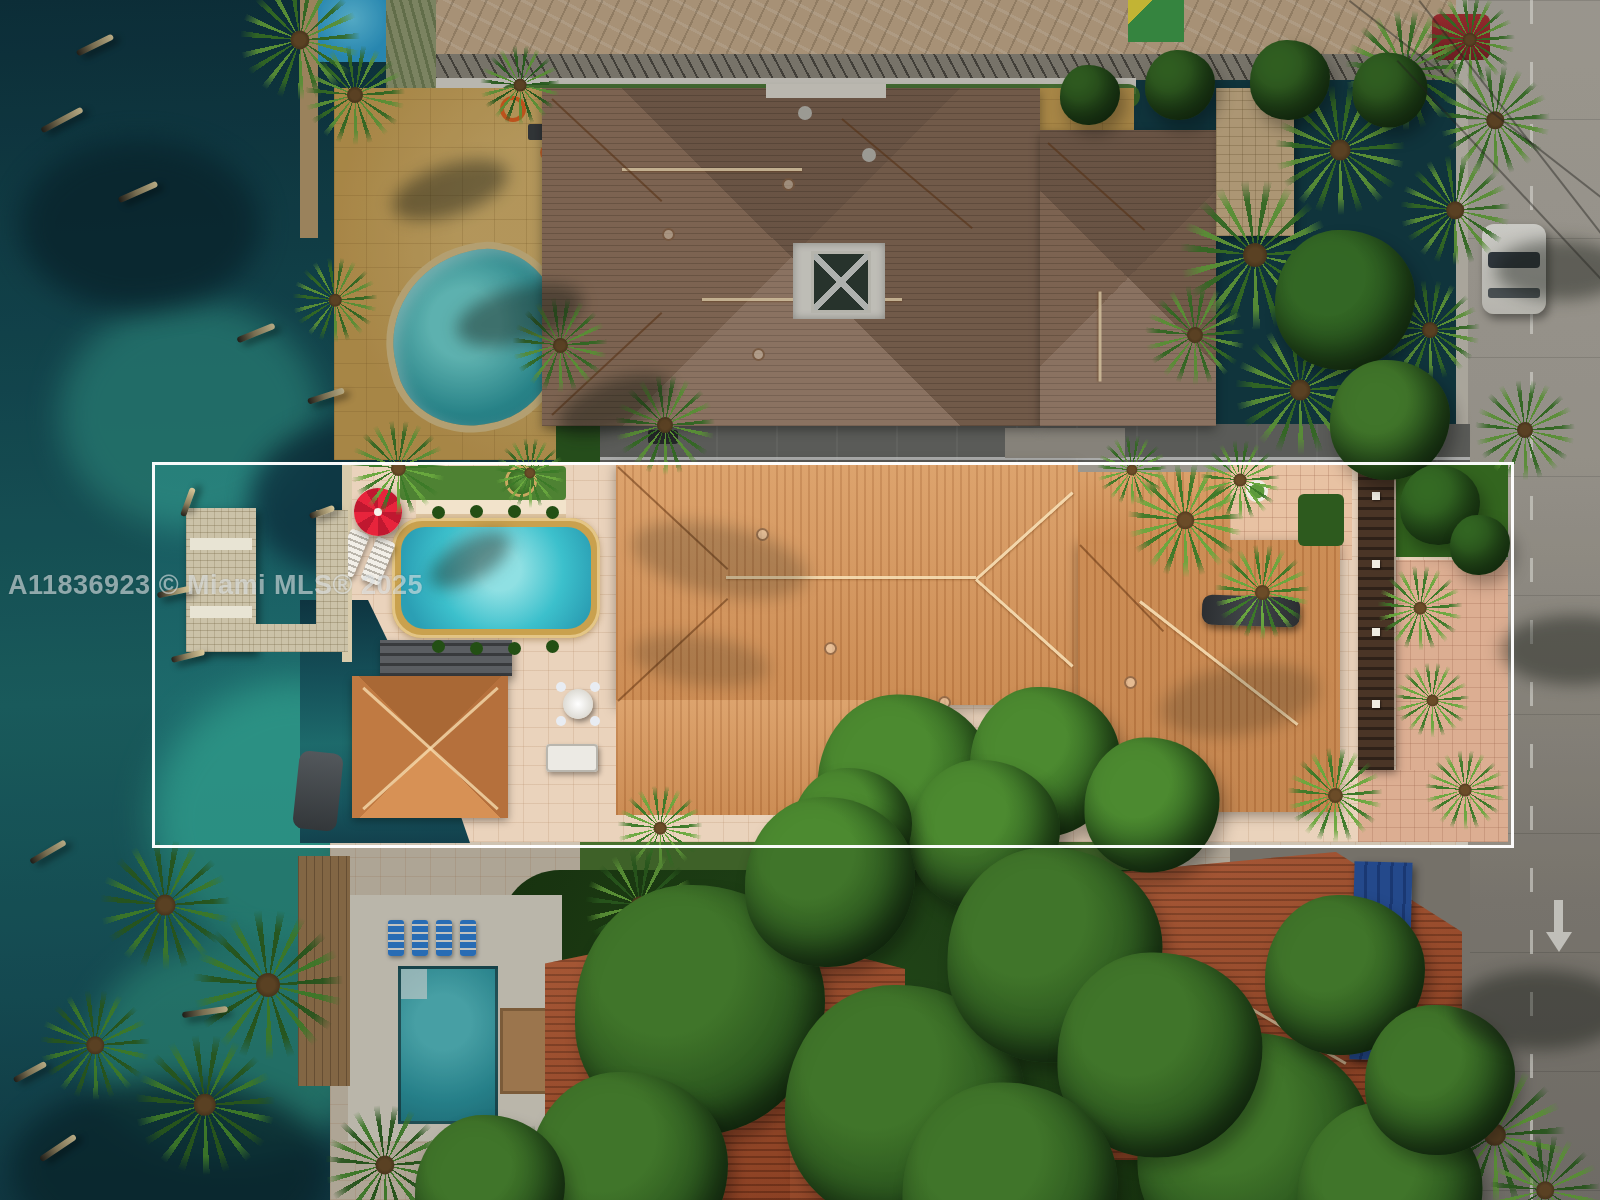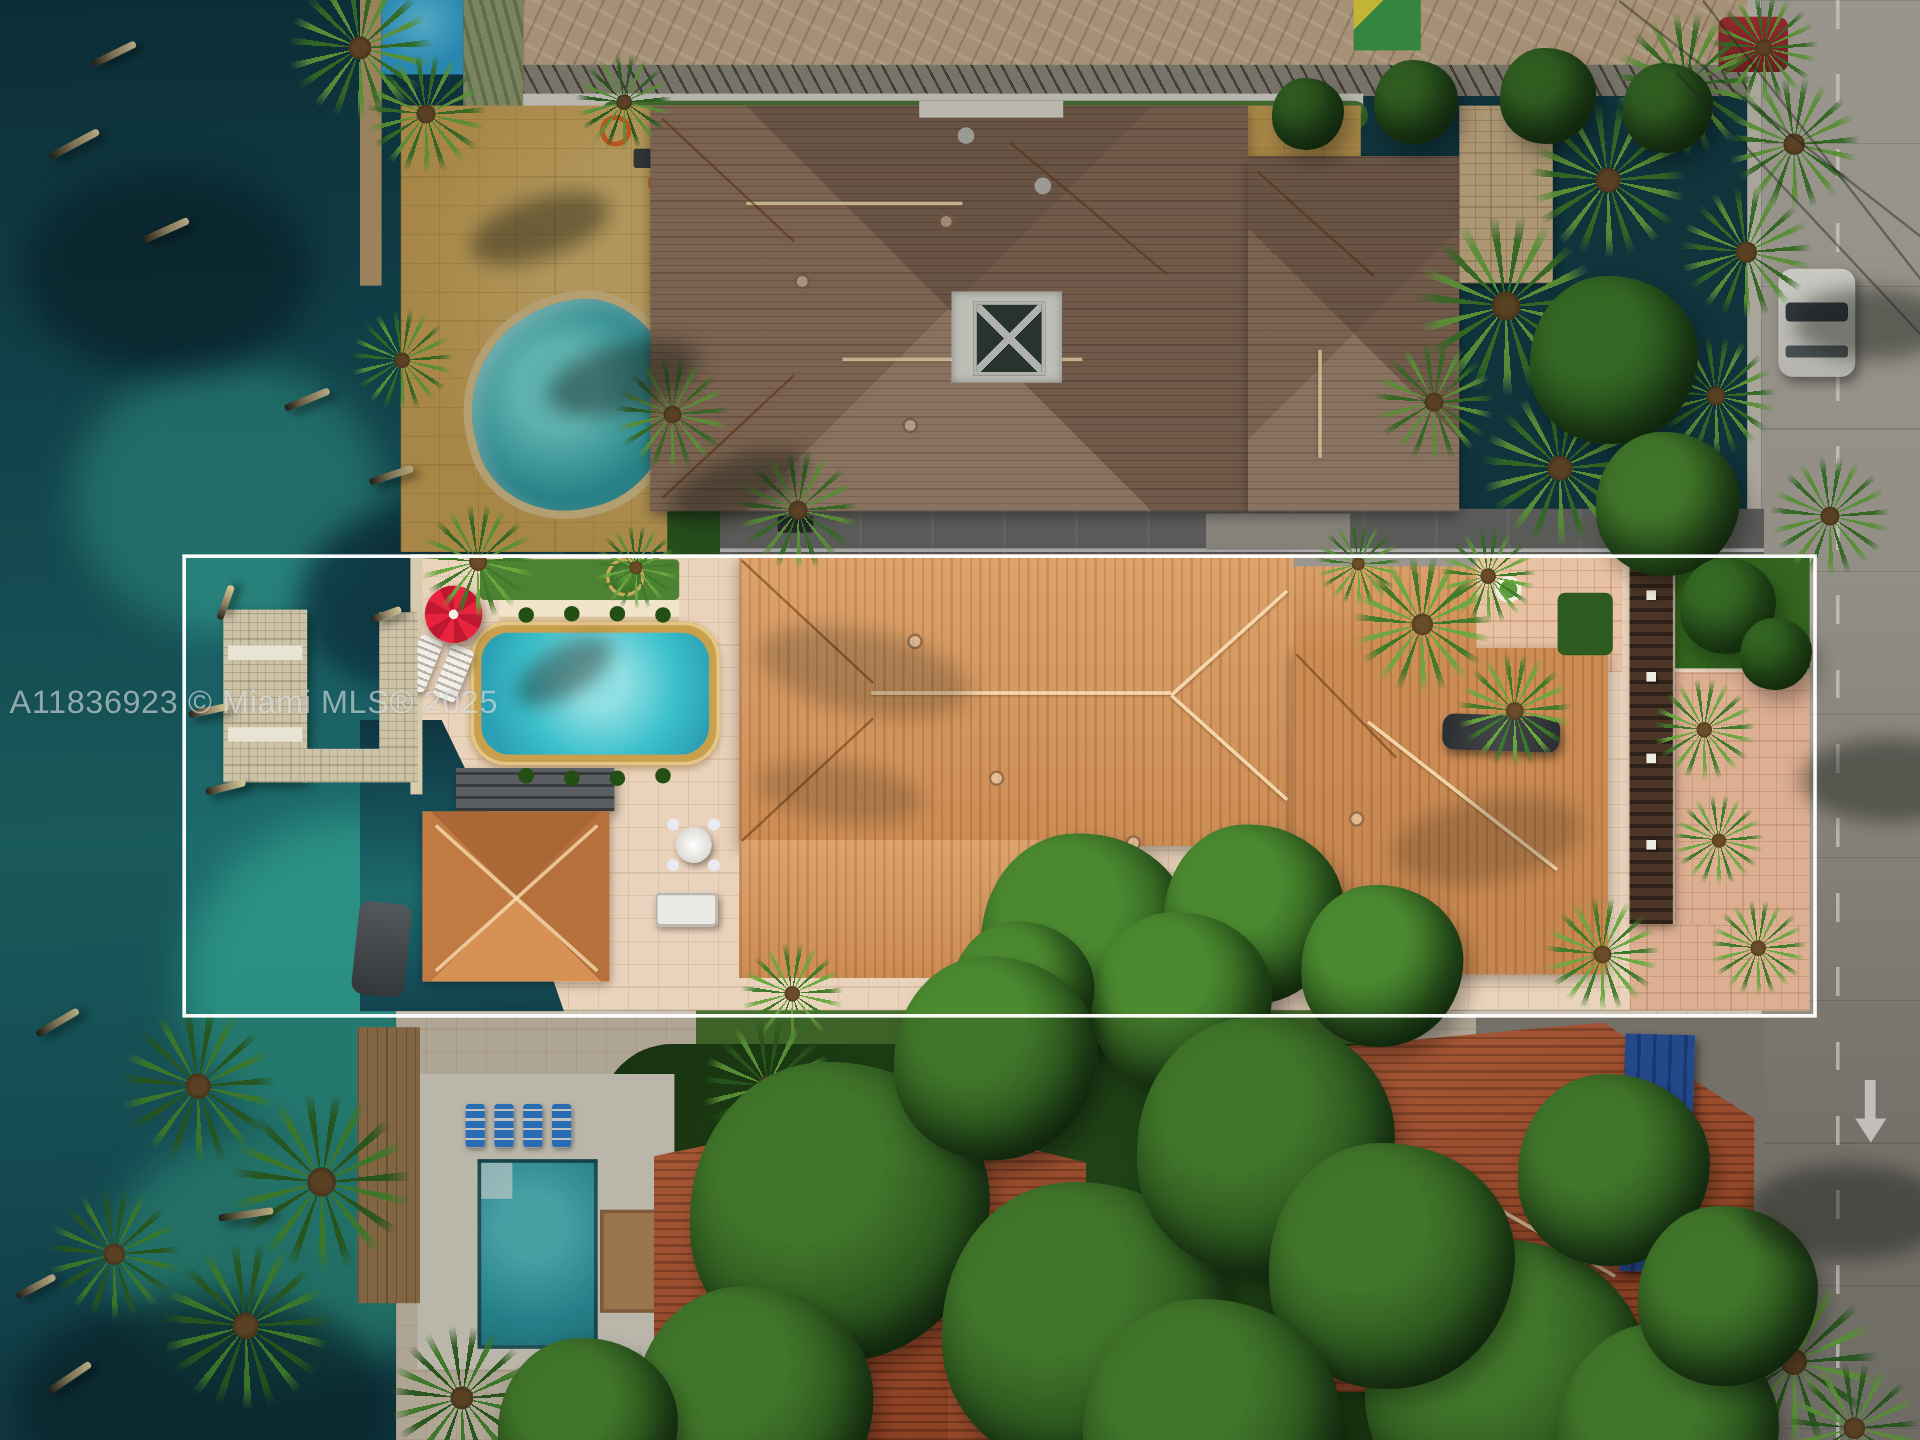--- a/index.html
+++ b/index.html
@@ -104,21 +104,21 @@
     linear-gradient(-45deg,transparent 46%,#cfd2ce 46% 54%,transparent 54%),#2e3b33;border:3px solid #d8d5cc;}
   .post{position:absolute;width:8px;height:8px;background:#efece2;box-shadow:1px 1px 2px rgba(0,0,0,.5);}
   .pline{position:absolute;height:2px;background:rgba(42,40,36,.45);transform-origin:0 0;}
   #lane-line{background:repeating-linear-gradient(180deg,rgba(250,248,240,.85) 0 24px,transparent 24px 62px);opacity:.75;}
   #road-arrow-stem{position:absolute;left:8px;top:0;width:9px;height:34px;background:#efede6;}
   #road-arrow-head{position:absolute;left:0;top:32px;width:0;height:0;
     border-left:13px solid transparent;border-right:13px solid transparent;border-top:20px solid #efede6;}
   #white-car{background:linear-gradient(180deg,#f0eee8,#d8d5cd);border-radius:12px;box-shadow:3px 5px 9px rgba(0,0,0,.4);}
   #highlight-box{border:3px solid rgba(255,255,255,.97);box-shadow:0 0 0 2600px var(--dim,rgba(8,10,14,.165));}
   #watermark{color:var(--wm,rgba(234,240,242,.58));font-size:27px;letter-spacing:.5px;white-space:nowrap;
-    text-shadow:0 0 2px rgba(0,0,0,.15);}
+    text-shadow:0 0 2px rgba(0,0,0,.15);font-weight:bold;}
 </style>
 </head>
 <body>
 
 <div id="stage">
 
   <div class="abs tx-water" id="water" style="left:0;top:0;width:470px;height:1200px;z-index:1;">
     <div class="wpatch" style="left:60px;top:300px;width:260px;height:230px;background:#2c8b82;filter:blur(16px);opacity:.8;"></div>
     <div class="wpatch" style="left:150px;top:680px;width:300px;height:280px;background:#2f9b8a;filter:blur(18px);opacity:.8;"></div>
     <div class="wpatch" style="left:90px;top:940px;width:280px;height:220px;background:#2f9482;filter:blur(16px);opacity:.75;"></div>

